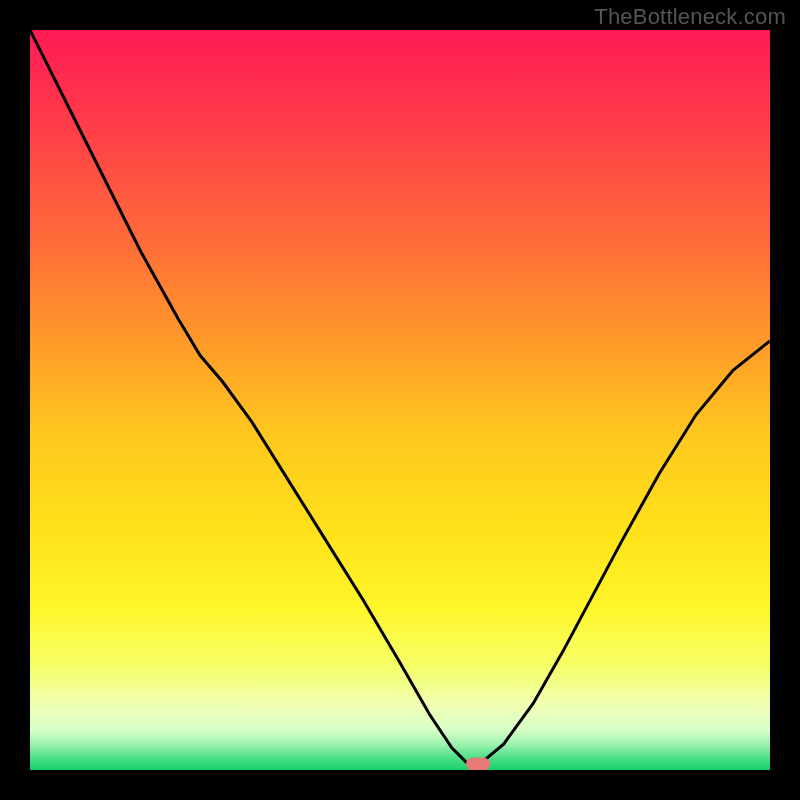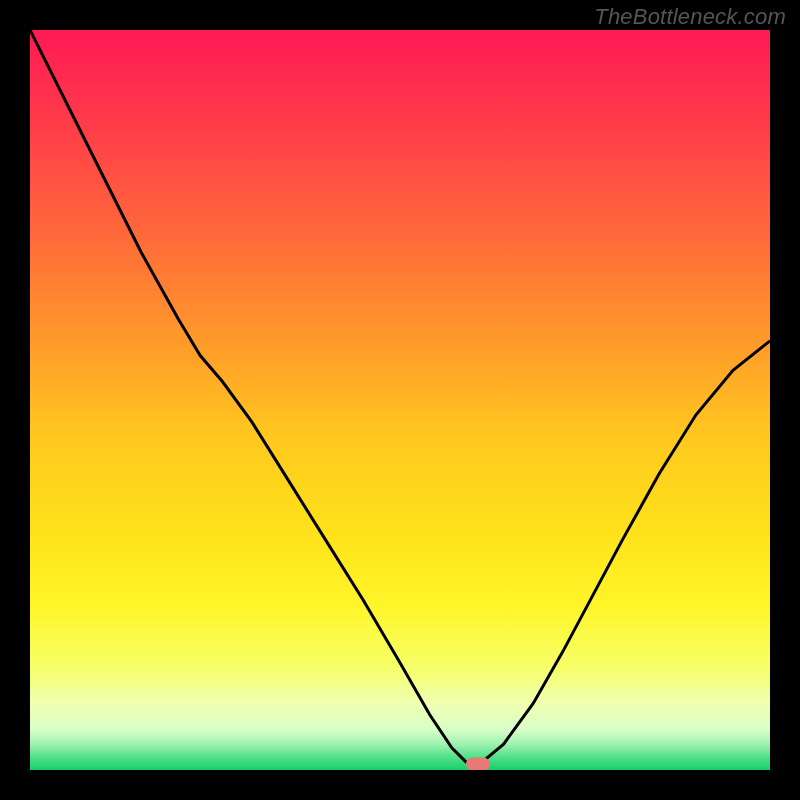--- a/index.html
+++ b/index.html
@@ -8,21 +8,20 @@
     width: 800px;
     height: 800px;
     background: #000;
     font-family: Arial, Helvetica, sans-serif;
   }
   .frame {
     position: relative;
     width: 800px;
     height: 800px;
     background: #000;
-    font-style: italic;
   }
   .watermark {
     position: absolute;
     top: 4px;
     right: 14px;
     color: #555;
     font-size: 22px;
     font-weight: 500;
     letter-spacing: 0.2px;
     z-index: 5;

